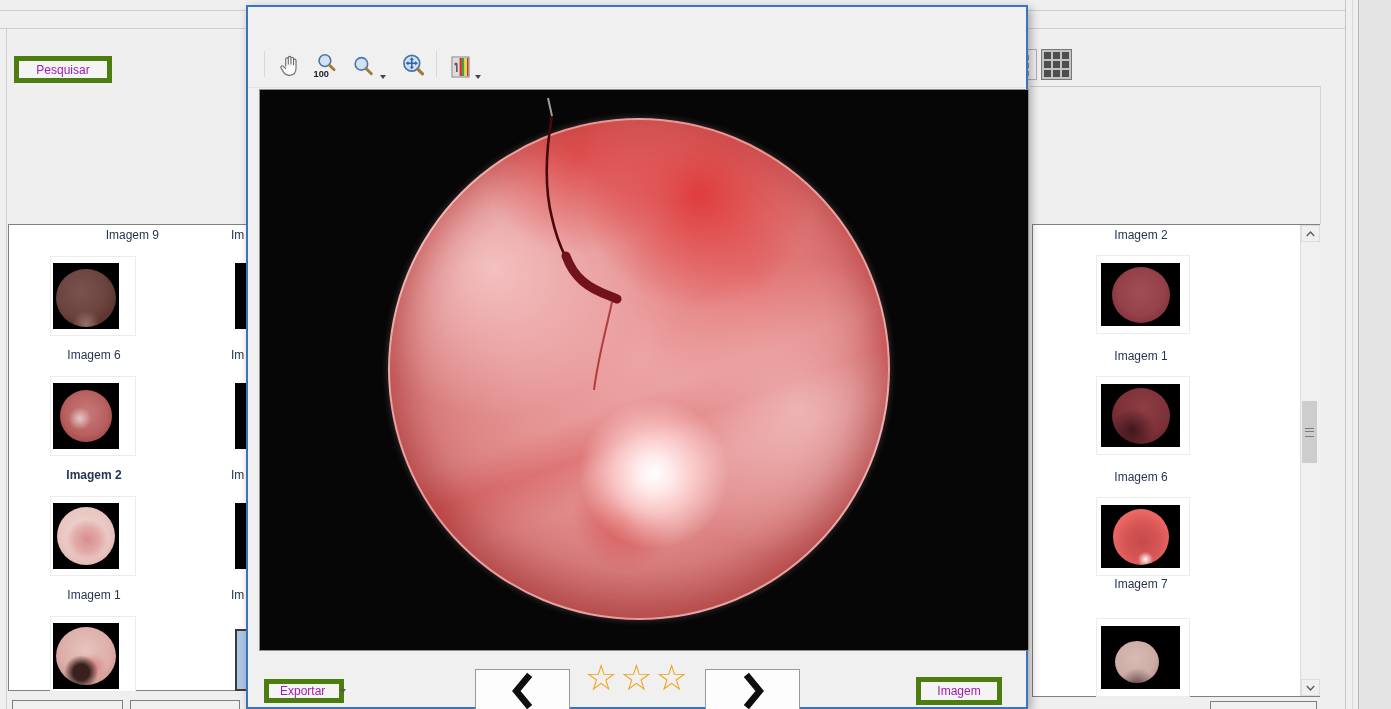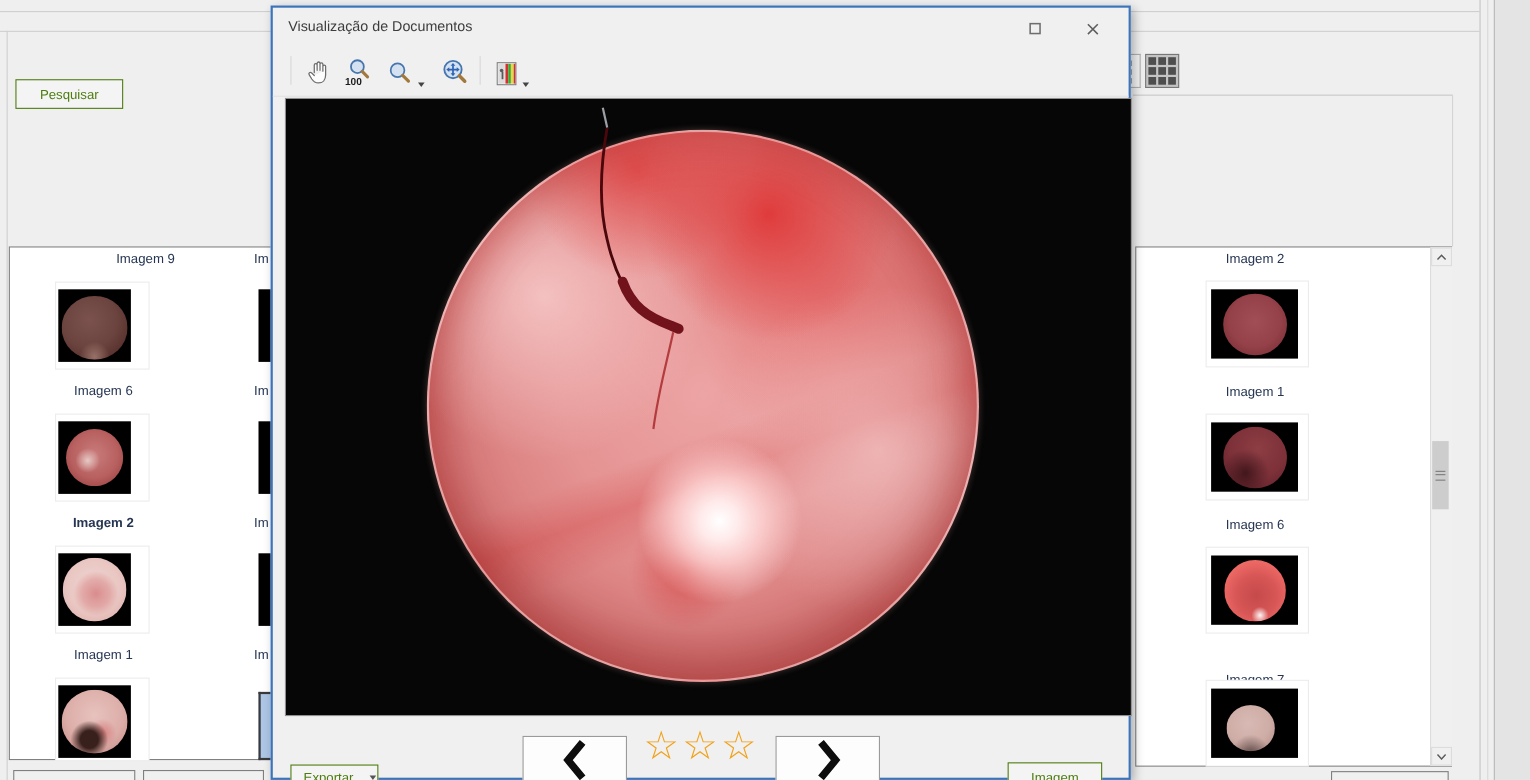--- a/index.html
+++ b/index.html
@@ -4,22 +4,22 @@
 <style>
   html,body{margin:0;padding:0;background:#d9d9d9;}
   #stage{position:relative;width:1391px;height:709px;overflow:hidden;
          background:#efefef;font-family:"Liberation Sans",sans-serif;
          -webkit-font-smoothing:antialiased;}
   .abs{position:absolute;}
   .hline{position:absolute;height:1px;background:#cfcfcf;}
   .vline{position:absolute;width:1px;background:#cfcfcf;}
 
   
-  .winbtn{position:absolute;box-sizing:border-box;background:#f4f4f4;border:1px solid #4d7c0f;
-          display:flex;align-items:center;justify-content:center;font-size:12px;color:#4d7c0f;cursor:default;margin-top:16px;}
+  .winbtn{position:absolute;box-sizing:border-box;background:#f4f4f4;border:5px solid #4d7c0f;
+          display:flex;align-items:center;justify-content:center;font-size:12px;color:#a21caf;cursor:default;}
   .panel{position:absolute;box-sizing:border-box;background:#ffffff;border:1px solid #808080;}
 
   
   .thumb-label{position:absolute;width:130px;text-align:center;font-size:12px;color:#253552;}
   .thumb-box{position:absolute;background:#000;display:flex;align-items:center;justify-content:center;overflow:hidden;}
   .circ{border-radius:50%;}
   .thumb-frame{position:absolute;background:#fff;box-shadow:0 0 0 1px #ececec;}
 
   
   .sb{position:absolute;background:#f0f0f0;border-left:1px solid #dcdcdc;}
@@ -151,21 +151,21 @@
     <div class="thumb-box" style="left:68px;top:159px;width:79px;height:63px;">
       <div class="circ" style="width:58px;height:56px;background:radial-gradient(circle at 35% 75%, rgba(40,12,16,0.7) 0%, rgba(40,12,16,0) 38%),radial-gradient(circle at 55% 35%, #8d3d44 0%, #7c3038 55%, #60212a 90%, #571c24 100%)"></div>
     </div>
 
     <span class="thumb-label" style="left:43px;top:245px;">Imagem 6</span>
     <div class="thumb-frame" style="left:64px;top:273px;width:92px;height:77px;"></div>
     <div class="thumb-box" style="left:68px;top:280px;width:79px;height:63px;">
       <div class="circ" style="width:56px;height:56px;background:radial-gradient(circle at 58% 90%, rgba(255,255,255,0.95) 0%, rgba(255,255,255,0) 13%),radial-gradient(circle at 52% 58%, #c64a4a 0%, #d65555 40%, #ef6b66 75%, #f37a72 100%)"></div>
     </div>
 
-    <span class="thumb-label" style="left:43px;top:386px;text-decoration:underline;">Imagem 7</span>
+    <span class="thumb-label" style="left:43px;top:352px;">Imagem 7</span>
     <div class="thumb-frame" style="left:64px;top:394px;width:92px;height:77px;"></div>
     <div class="thumb-box" style="left:68px;top:401px;width:79px;height:63px;">
       <div class="circ" style="width:44px;height:42px;margin-top:8px;margin-left:-8px;background:radial-gradient(circle at 50% 105%, rgba(30,18,18,0.6) 0%, rgba(30,18,18,0) 35%),radial-gradient(circle at 45% 40%, #d8b9b3 0%, #cfada7 55%, #b9948e 85%, #a5807a 100%)"></div>
     </div>
 
     <div class="sb" style="left:267px;top:0;width:19px;height:471px;">
       <div class="sb-btn" style="top:0;">
         <svg width="9" height="6" viewBox="0 0 9 6">
             <polyline points="0.8,5 4.5,1 8.2,5" fill="none" stroke="#5a5a5a" stroke-width="1.3"></polyline>
           </svg>
@@ -180,33 +180,20 @@
       </div>
     </div>
   </div>
 
   <div class="bottom-btn" style="left:12px;top:700px;width:111px;height:14px;"></div>
   <div class="bottom-btn" style="left:130px;top:700px;width:110px;height:14px;"></div>
   <div class="bottom-btn" style="left:1210px;top:701px;width:107px;height:12px;"></div>
 
   <div id="dialog">
 
-    <div class="abs" style="left:0;top:0;width:100%;height:34px;">
-      <span id="dlg-title">Visualização de Documentos</span>
-      <div class="cap-btn" style="left:680px;">
-        <svg width="12" height="12" viewBox="0 0 12 12">
-          <rect x="1.5" y="1.5" width="9" height="9" fill="none" stroke="#6e6e6e" stroke-width="1.4"></rect>
-        </svg>
-      </div>
-      <div class="cap-btn" style="left:732px;">
-        <svg width="13" height="13" viewBox="0 0 13 13">
-          <path d="M2 2 L11 11 M11 2 L2 11" stroke="#5f5f5f" stroke-width="1.4" fill="none"></path>
-        </svg>
-      </div>
-    </div>
 
     <div id="dlg-toolbar">
       <div class="tsep" style="left:16px;"></div>
 
       <div class="tbtn" style="left:26px;width:32px;">
         <svg width="25" height="26" viewBox="0 0 24 24">
           <path d="M7.4 12 V5.4 a1.25 1.25 0 0 1 2.5 0 V10 M9.9 10 V4 a1.25 1.25 0 0 1 2.5 0 V10 M12.4 10 V4.8 a1.25 1.25 0 0 1 2.5 0 V10.6 M14.9 10.8 V6.6 a1.2 1.2 0 0 1 2.4 0 V14 c0 4.2-2.4 7-6.3 7 -2.9 0-4.4-1.2-5.8-3.4 L2.9 13.8 c-.8-1.3.9-2.7 2-1.6 l2.5 2.3" fill="#fdfdfd" stroke="#6d6d6d" stroke-width="1.1" stroke-linecap="round" stroke-linejoin="round"></path>
         </svg>
       </div>
 

